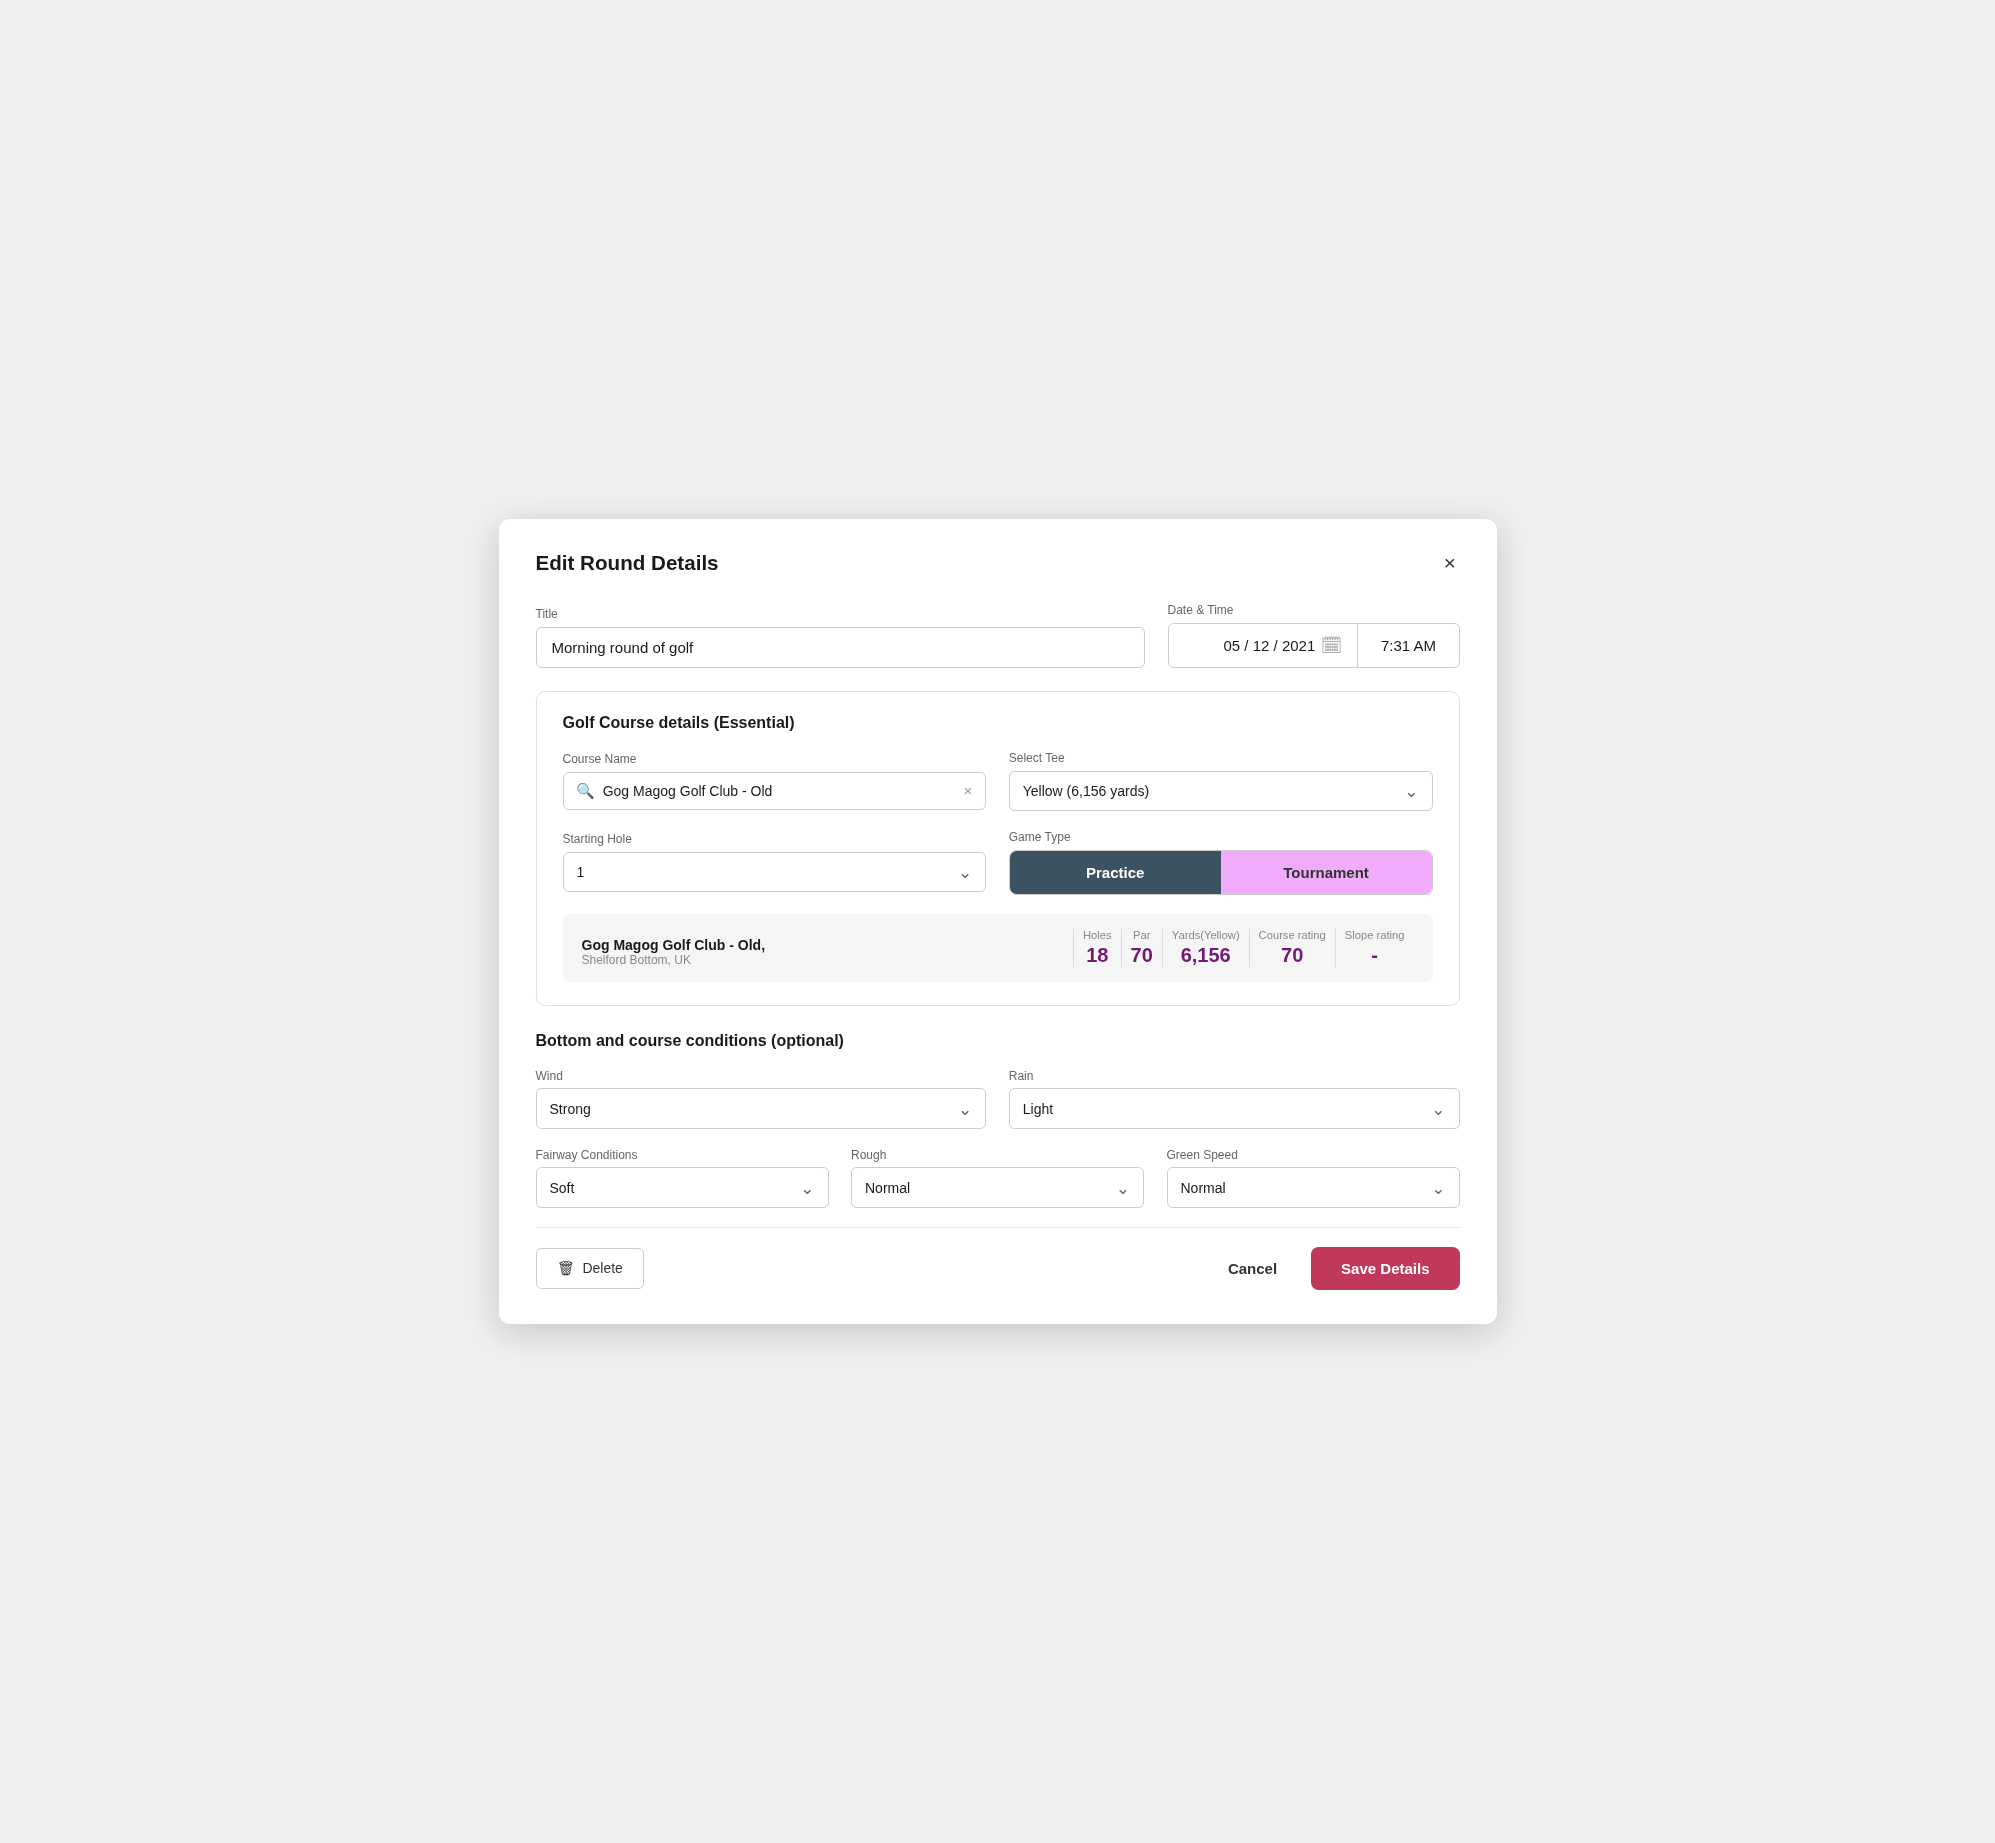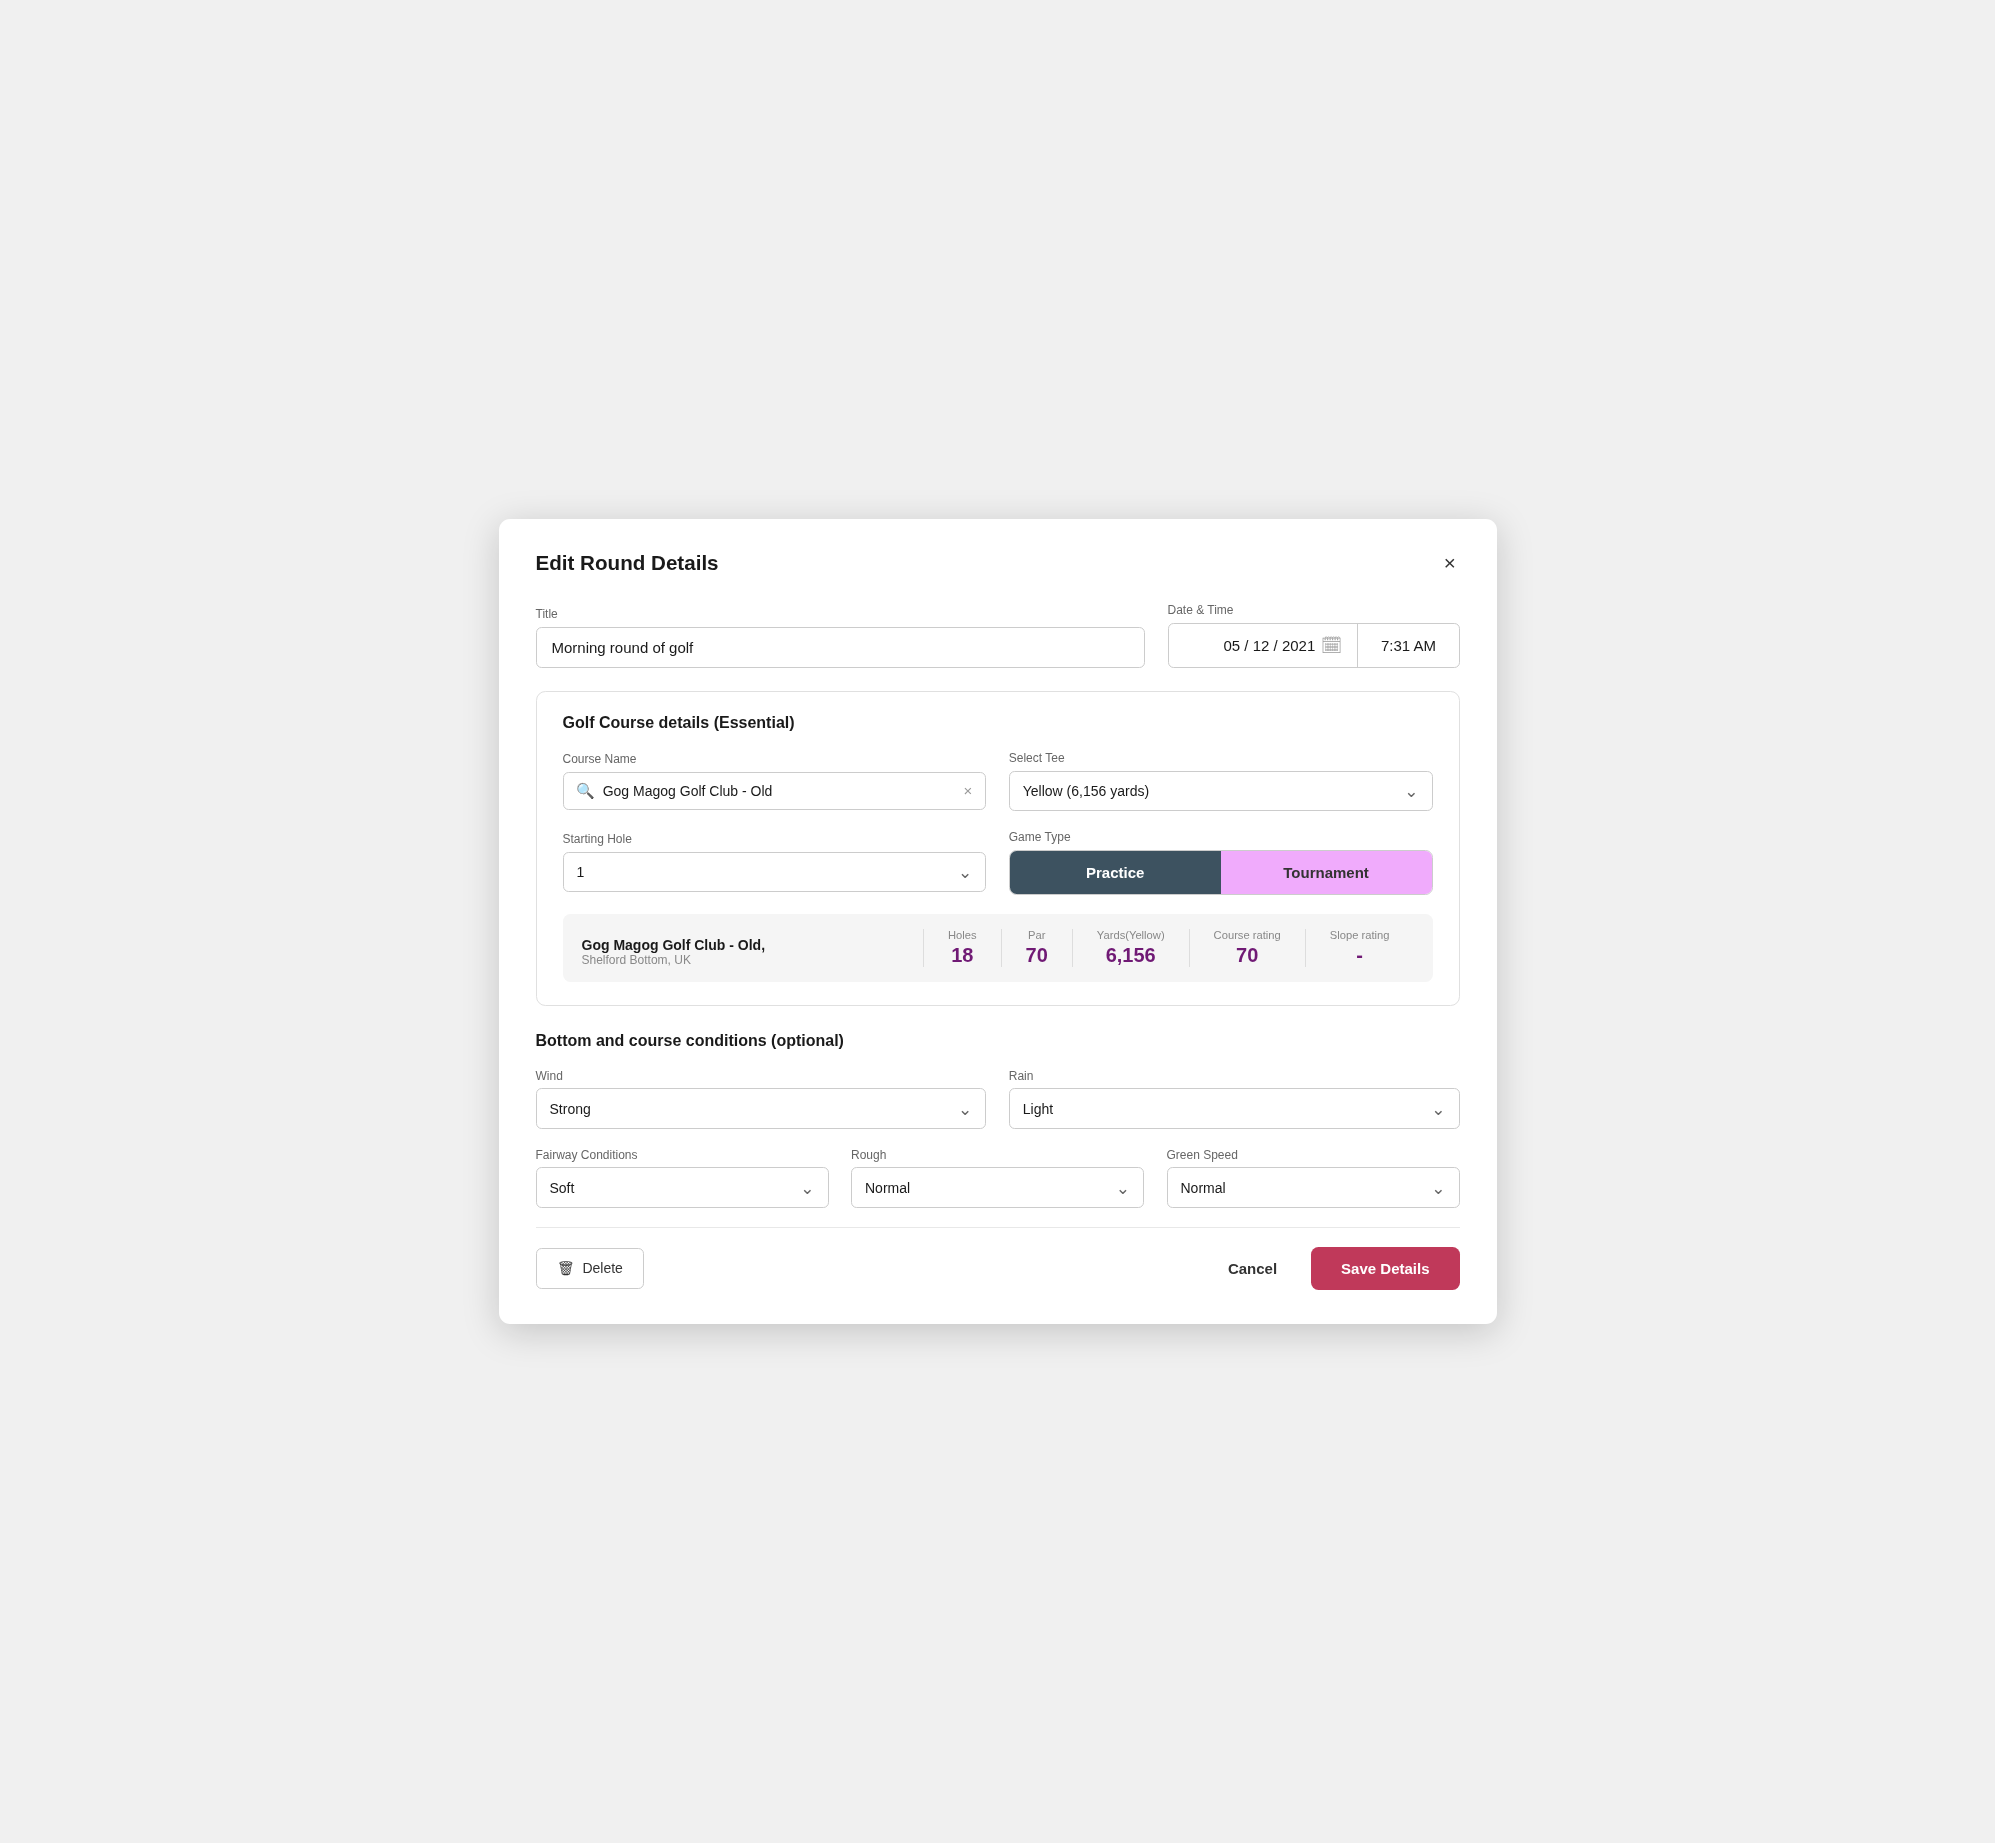--- a/index.html
+++ b/index.html
@@ -216,21 +216,21 @@
       color: #1a1a1a;
     }
     .course-name-sub {
       font-size: 12px;
       color: #888;
     }
     .course-stat {
       display: flex;
       flex-direction: column;
       align-items: center;
-      padding: 0 24px;
+      padding: 0 9px;
       border-left: 0.9px solid #ddd;
     }
     .course-stat:first-of-type {
       border-left: none;
     }
     .stat-label {
       font-size: 11.2px;
       color: #888;
       margin-bottom: 3.7px;
     }

